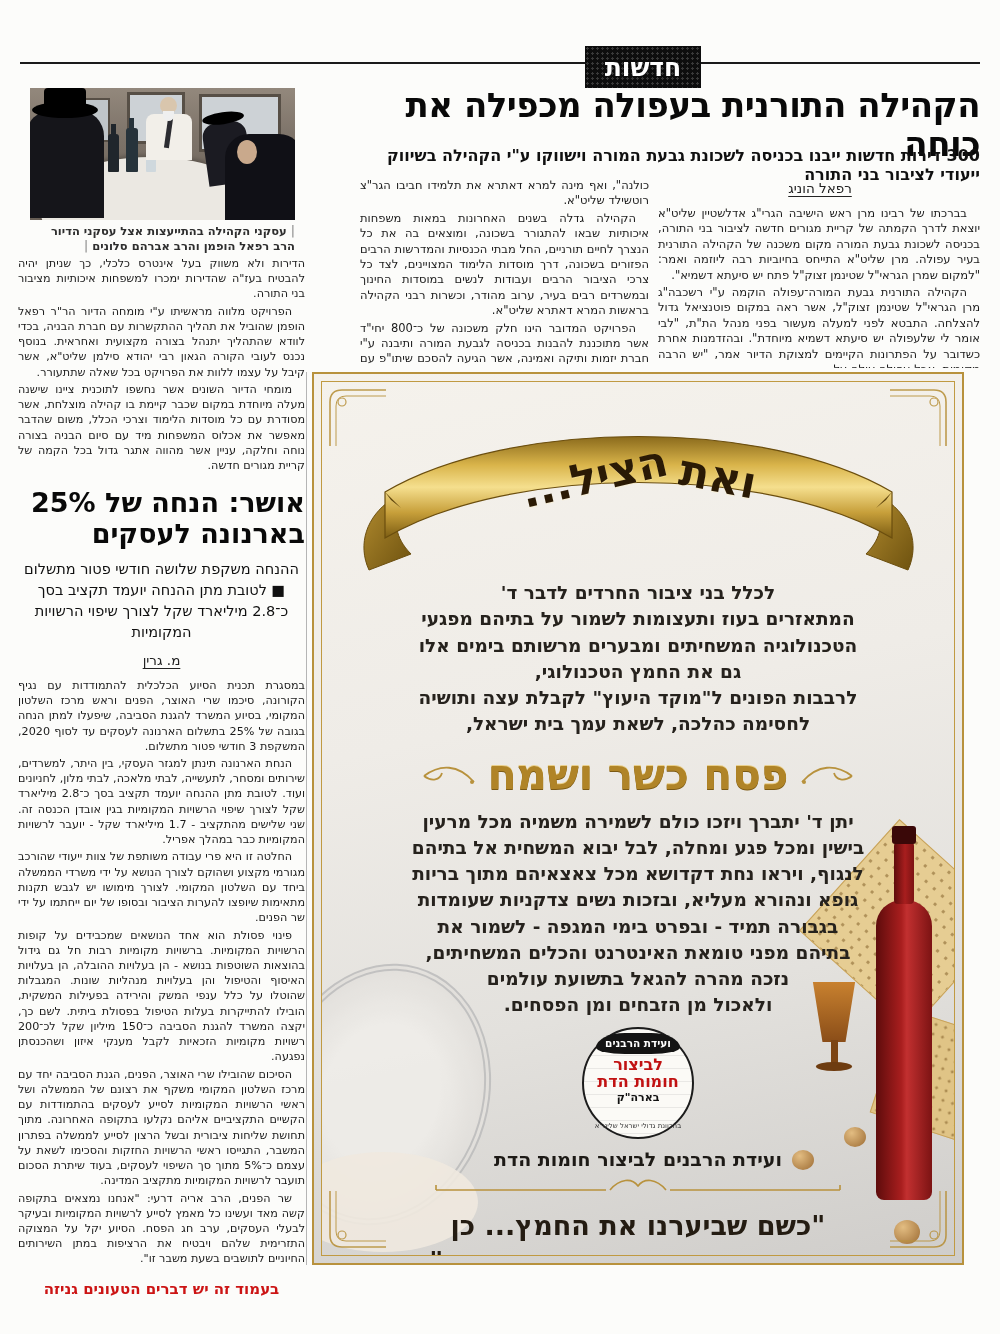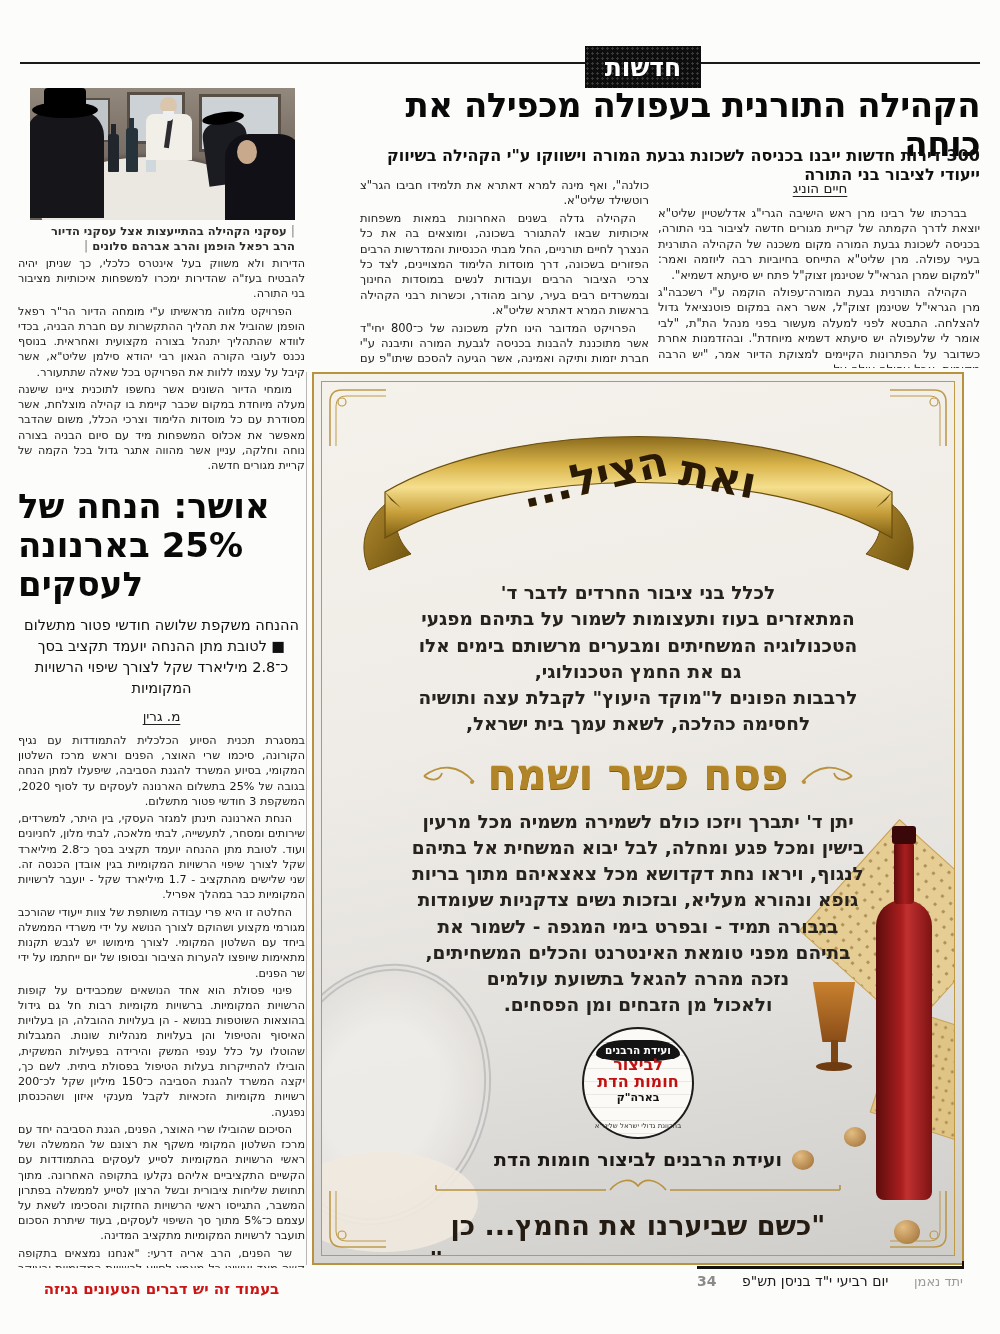--- a/index.html
+++ b/index.html
@@ -56,22 +56,22 @@
   .caption{position:absolute;left:30px;top:224px;width:265px;font-size:11.5px;font-weight:bold;
     color:#2e2e2e;text-align:right;line-height:1.3;}
   .caption::before{content:"| ";color:#999;}
   .caption::after{content:" |";color:#999;}
 
   
   .left-col{position:absolute;left:18px;top:256px;width:287px;height:1012px;overflow:hidden;
     font-size:11.2px;line-height:1.36;color:#1b1b1b;text-align:justify;}
   .left-col p{margin:0 0 2px 0;text-indent:13px;}
   .left-col p.nofirst{text-indent:0;}
-  .headline2{font-size:34px;font-weight:bold;color:#090909;text-align:left;line-height:1.15;
-    margin:14px 6px 10px 0;text-indent:0 !important;}
+  .headline2{font-size:27px;font-weight:bold;color:#090909;text-align:right;line-height:1.15;
+    margin:14px 0 10px 0;text-indent:0 !important;}
   .deck2{font-size:14.5px;font-weight:normal;color:#101010;text-align:center;line-height:1.45;margin:0 6px 8px 6px;text-indent:0 !important;}
   .byline2{text-align:center;margin:2px 0 8px 0;text-indent:0 !important;}
   .genizah{position:absolute;left:18px;top:1280px;width:287px;text-align:center;font-size:15px;
     font-weight:bold;color:#cc1414;}
 
   .v-rule{position:absolute;left:306px;top:372px;height:893px;border-right:1px solid #b5b5b5;}
 
   
   .footer{position:absolute;left:697px;top:1266px;width:266px;border-top:3px solid #111;padding-top:4px;
     display:flex;flex-direction:row;justify-content:space-between;align-items:baseline;direction:ltr;}
@@ -107,21 +107,21 @@
   .ad-p2{font-size:18.5px;line-height:1.42;margin-top:10px;}
 
   .pesach-row{display:flex;align-items:center;gap:10px;margin-top:12px;flex:none;}
   .pesach-title{font-size:42px;font-weight:bold;color:#b08427;
     text-shadow:0 1px 0 #7c5a14, 0 -1px 0 #e9cf8a;}
 
   
   .seal{position:relative;width:112px;height:112px;margin-top:8px;border-radius:50%;flex:none;
     background:#fbfaf6;border:2px solid #1c1c1c;
     background-image:linear-gradient(rgba(0,0,0,.07) 1px,transparent 1px);background-size:100% 13px;}
-  .seal-top{position:absolute;top:11px;left:12px;right:12px;height:21px;background:#141414;color:#fff;
+  .seal-top{position:absolute;top:4px;left:12px;right:12px;height:21px;background:#141414;color:#fff;
     font-size:10.5px;font-weight:bold;display:flex;align-items:center;justify-content:center;
     border-radius:50% 50% 50% 50% / 100% 100% 45% 45%;}
   .seal-mid{position:absolute;top:28px;left:0;right:0;text-align:center;line-height:1.05;}
   .seal-red{color:#c11212;font-weight:bold;font-size:16px;}
   .seal-blk{color:#111;font-weight:bold;font-size:11px;margin-top:2px;}
   .seal-bot{position:absolute;bottom:7px;left:0;right:0;text-align:center;font-size:7px;color:#333;}
 
   .signature{font-size:19px;font-weight:bold;color:#1d1a16;margin-top:9px;flex:none;}
   .divider{margin-top:4px;flex:none;}
   .quote{white-space:pre-line;text-align:center;font-size:27px;font-weight:bold;color:#241c12;
@@ -158,21 +158,21 @@
 
 <div class="page" data-name="newspaper-page">
 
   <div class="top-rule" data-name="top-rule"></div>
   <div class="section-tab" data-name="section-tab">
     <span data-name="section-tab-label">חדשות</span>
   </div>
 
   <div class="headline1" data-name="main-headline">הקהילה התורנית בעפולה מכפילה את כוחה</div>
   <div class="deck1" data-name="main-deck">300 דירות חדשות ייבנו בכניסה לשכונת גבעת המורה וישווקו ע"י הקהילה בשיווק ייעודי לציבור בני התורה</div>
-  <div class="byline byline1" data-name="byline-article1">חיים הוניג</div>
+  <div class="byline byline1" data-name="byline-article1">רפאל הוניג</div>
 
   <div class="newscol col-right" data-name="article1-column-right">
     <p data-name="article1-paragraph">בברכתו של רבינו מרן ראש הישיבה הגרי"ג אדלשטיין שליט"א יוצאת לדרך הקמתה של קריית מגורים חדשה לציבור בני התורה, בכניסה לשכונת גבעת המורה מקום משכנה של הקהילה התורנית בעיר עפולה. מרן שליט"א התייחס בחיוביות רבה ליוזמה ואמר: "למקום שמרן הגראי"ל שטינמן זצוק"ל פתח יש סיעתא דשמיא".</p>
     <p data-name="article1-paragraph">הקהילה התורנית גבעת המורה־עפולה הוקמה ע"י רשכבה"ג מרן הגראי"ל שטינמן זצוק"ל, אשר ראה במקום פוטנציאל גדול להצלחה. התבטא לפני למעלה מעשור בפני מנהל הת"ת, "לבי אומר לי שלעפולה יש סיעתא דשמיא מיוחדת". ובהזדמנות אחרת כשדובר על הפתרונות הקיימים למצוקת הדיור אמר, "יש הרבה מקומות, אבל עפולה עולה על</p>
   </div>
   <div class="newscol col-mid" data-name="article1-column-middle">
     <p data-name="article1-paragraph">כולנה", ואף מינה למרא דאתרא את תלמידו חביבו הגר"צ רוטשילד שליט"א.</p>
     <p data-name="article1-paragraph">הקהילה גדלה בשנים האחרונות במאות משפחות איכותיות שבאו להתגורר בשכונה, ומוצאים בה את כל הנצרך לחיים תורניים, החל מבתי הכנסיות והמדרשות הרבים הפזורים בשכונה, דרך מוסדות הלימוד המצויינים, לצד כל צרכי הציבור הרבים ועבודות לנשים במוסדות החינוך ובמשרדים רבים בעיר, ערוב מהודר, וכשרות רבני הקהילה בראשות המרא דאתרא שליט"א.</p>
     <p data-name="article1-paragraph">הפרויקט המדובר הינו חלק משכונה של כ־800 יחי"ד אשר מתוכננת להבנות בכניסה לגבעת המורה ותיבנה ע"י חברת יזמות ותיקה ואמינה, אשר הגיעה להסכם שיתו"פ עם ועדת הדיור של הקהילה, כאשר בהסכם סעיף מרכזי המדבר על כך שוועדת הדיור בלבד אחראית על שיווק</p>
   </div>
@@ -326,21 +326,16 @@
           <path d="M182,16 C192,4 204,4 210,12 C216,4 228,4 238,16" stroke="#b8923d" stroke-width="1.6" fill="none"></path>
           <path d="M8,16 L8,11 M412,16 L412,11" stroke="#b8923d" stroke-width="1.6"></path>
         </svg>
 
         <div class="quote" data-name="chametz-quote">"כשם שביערנו את החמץ... כן
 תבער את רוח הטומאה מן הארץ"</div>
       </div>
     </div>
   </div>
 
-  <div class="footer" data-name="page-footer">
-    <span class="f-num" data-name="page-number">34</span>
-    <span class="f-date" data-name="footer-date">יום רביעי י"ד בניסן תש"פ</span>
-    <span class="f-paper" data-name="newspaper-name">יתד נאמן</span>
-  </div>
 
   <div class="genizah" data-name="genizah-notice">בעמוד זה יש דברים הטעונים גניזה</div>
 
 </div>
 
 </body></html>

